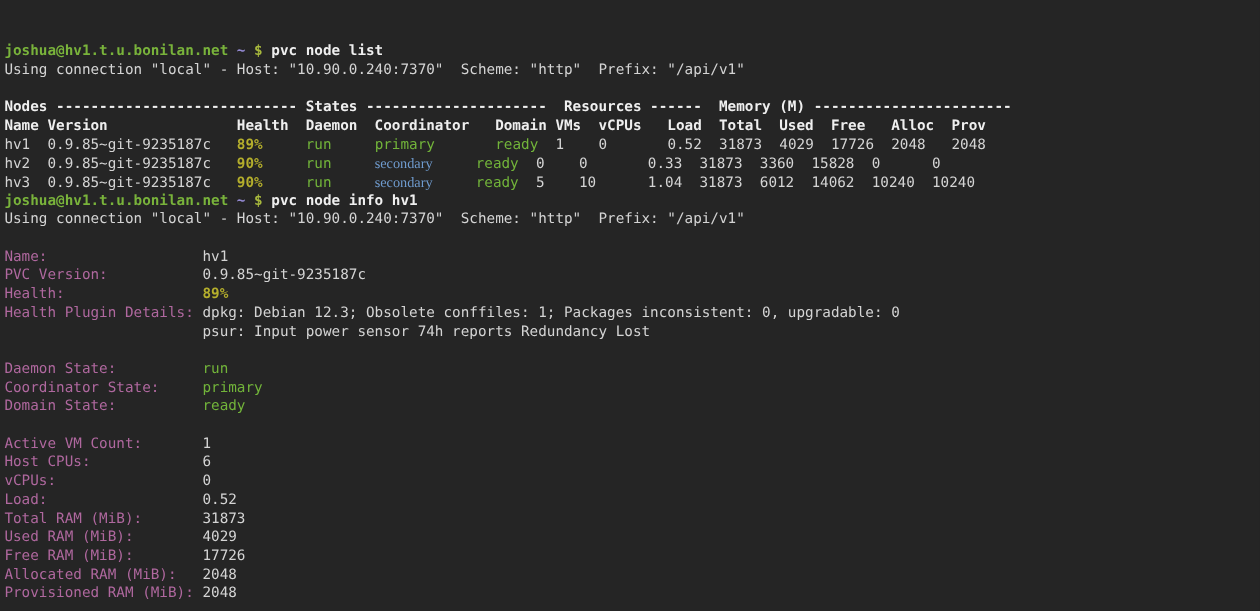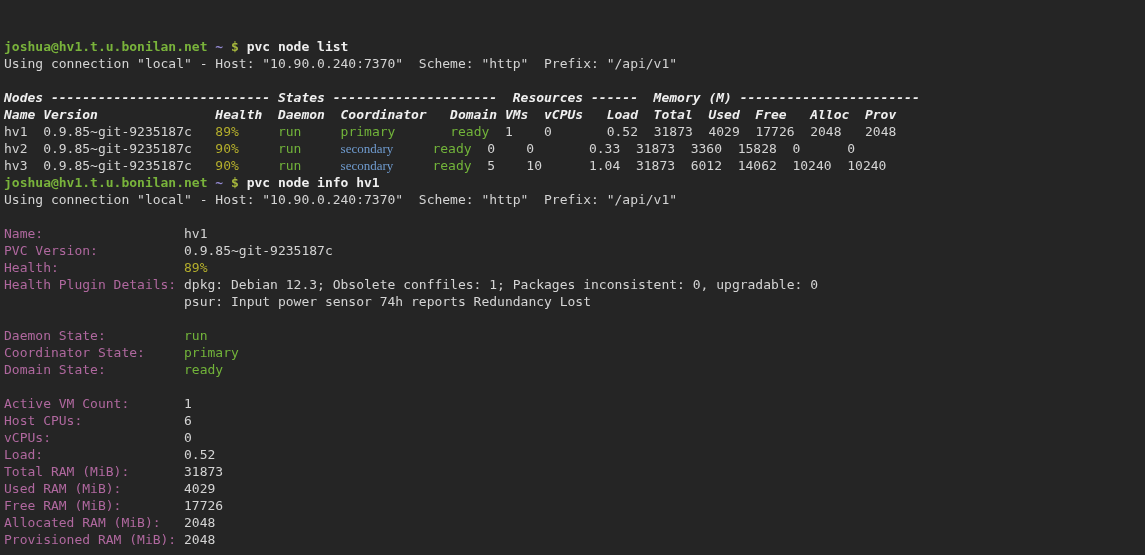--- a/index.html
+++ b/index.html
@@ -28,24 +28,24 @@
     color: var(--fg);
     padding: 4px 0 0 4px;
     white-space: pre;
   }
   .line { min-height: 17px; height: 17px; }
   .c-user    { color: var(--user);   font-weight: bold; }
   .c-tilde   { color: var(--tilde);  font-weight: bold; }
   .c-dollar  { color: var(--dollar); font-weight: bold; }
   .c-command { color: var(--bright); font-weight: bold; }
   .c-default { color: var(--fg); }
-  .c-header  { color: var(--bright); font-weight: bold; font-style: italic; }
+  .c-header  { color: var(--bright); font-weight: bold; }
   .c-green   { color: var(--green); }
   .c-blue    { color: var(--blue); font-family: Liberation Serif, serif; }
-  .c-yellow  { color: var(--yellow); }
+  .c-yellow  { color: var(--yellow); font-weight: bold; }
   .c-label   { color: var(--label); }
 </style>
 </head>
 <body>
 
 <div class="terminal">
   <div id="screen"><div class="line"><span class="c-user">joshua@hv1.t.u.bonilan.net</span><span class="c-tilde"> ~ </span><span class="c-dollar">$ </span><span class="c-command">pvc node list</span></div><div class="line"><span class="c-default">Using connection "local" - Host: "10.90.0.240:7370"  Scheme: "http"  Prefix: "/api/v1"</span></div><div class="line"></div><div class="line"><span class="c-header">Nodes ---------------------------- States ---------------------  Resources ------  Memory (M) -----------------------</span></div><div class="line"><span class="c-header">Name Version               Health  Daemon  Coordinator   Domain VMs  vCPUs   Load  Total  Used  Free   Alloc  Prov</span></div><div class="line"><span class="c-default">hv1  0.9.85~git-9235187c   </span><span class="c-yellow">89%</span><span class="c-default">     </span><span class="c-green">run</span><span class="c-default">     </span><span class="c-green">primary</span><span class="c-default">       </span><span class="c-green">ready</span><span class="c-default">  1    0       0.52  31873  4029  17726  2048   2048</span></div><div class="line"><span class="c-default">hv2  0.9.85~git-9235187c   </span><span class="c-yellow">90%</span><span class="c-default">     </span><span class="c-green">run</span><span class="c-default">     </span><span class="c-blue">secondary</span><span class="c-default">     </span><span class="c-green">ready</span><span class="c-default">  0    0       0.33  31873  3360  15828  0      0</span></div><div class="line"><span class="c-default">hv3  0.9.85~git-9235187c   </span><span class="c-yellow">90%</span><span class="c-default">     </span><span class="c-green">run</span><span class="c-default">     </span><span class="c-blue">secondary</span><span class="c-default">     </span><span class="c-green">ready</span><span class="c-default">  5    10      1.04  31873  6012  14062  10240  10240</span></div><div class="line"><span class="c-user">joshua@hv1.t.u.bonilan.net</span><span class="c-tilde"> ~ </span><span class="c-dollar">$ </span><span class="c-command">pvc node info hv1</span></div><div class="line"><span class="c-default">Using connection "local" - Host: "10.90.0.240:7370"  Scheme: "http"  Prefix: "/api/v1"</span></div><div class="line"></div><div class="line"><span class="c-label">Name:</span><span class="c-default">                  hv1</span></div><div class="line"><span class="c-label">PVC Version:</span><span class="c-default">           0.9.85~git-9235187c</span></div><div class="line"><span class="c-label">Health:</span><span class="c-default">                </span><span class="c-yellow">89%</span></div><div class="line"><span class="c-label">Health Plugin Details:</span><span class="c-default"> dpkg: Debian 12.3; Obsolete conffiles: 1; Packages inconsistent: 0, upgradable: 0</span></div><div class="line"><span class="c-default">                       psur: Input power sensor 74h reports Redundancy Lost</span></div><div class="line"></div><div class="line"><span class="c-label">Daemon State:</span><span class="c-default">          </span><span class="c-green">run</span></div><div class="line"><span class="c-label">Coordinator State:</span><span class="c-default">     </span><span class="c-green">primary</span></div><div class="line"><span class="c-label">Domain State:</span><span class="c-default">          </span><span class="c-green">ready</span></div><div class="line"></div><div class="line"><span class="c-label">Active VM Count:</span><span class="c-default">       1</span></div><div class="line"><span class="c-label">Host CPUs:</span><span class="c-default">             6</span></div><div class="line"><span class="c-label">vCPUs:</span><span class="c-default">                 0</span></div><div class="line"><span class="c-label">Load:</span><span class="c-default">                  0.52</span></div><div class="line"><span class="c-label">Total RAM (MiB):</span><span class="c-default">       31873</span></div><div class="line"><span class="c-label">Used RAM (MiB):</span><span class="c-default">        4029</span></div><div class="line"><span class="c-label">Free RAM (MiB):</span><span class="c-default">        17726</span></div><div class="line"><span class="c-label">Allocated RAM (MiB):</span><span class="c-default">   2048</span></div><div class="line"><span class="c-label">Provisioned RAM (MiB):</span><span class="c-default"> 2048</span></div><div class="line"></div></div>
 </div>
 
 </body></html>

